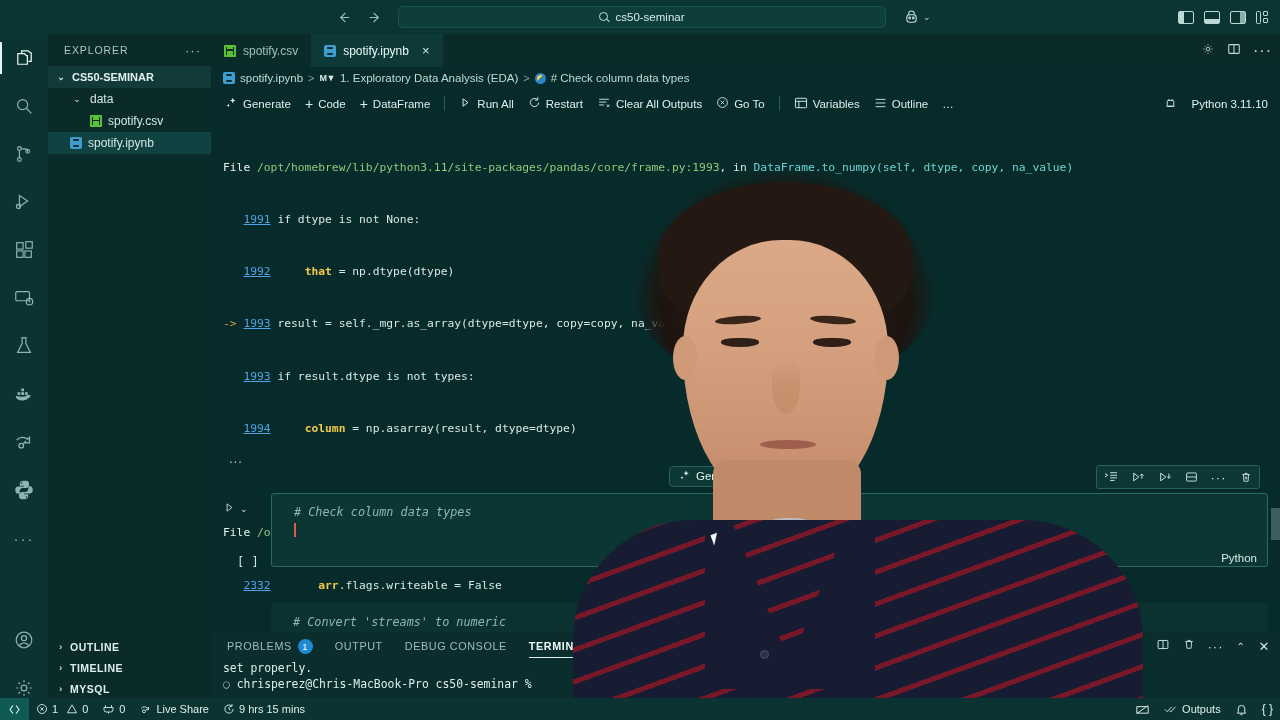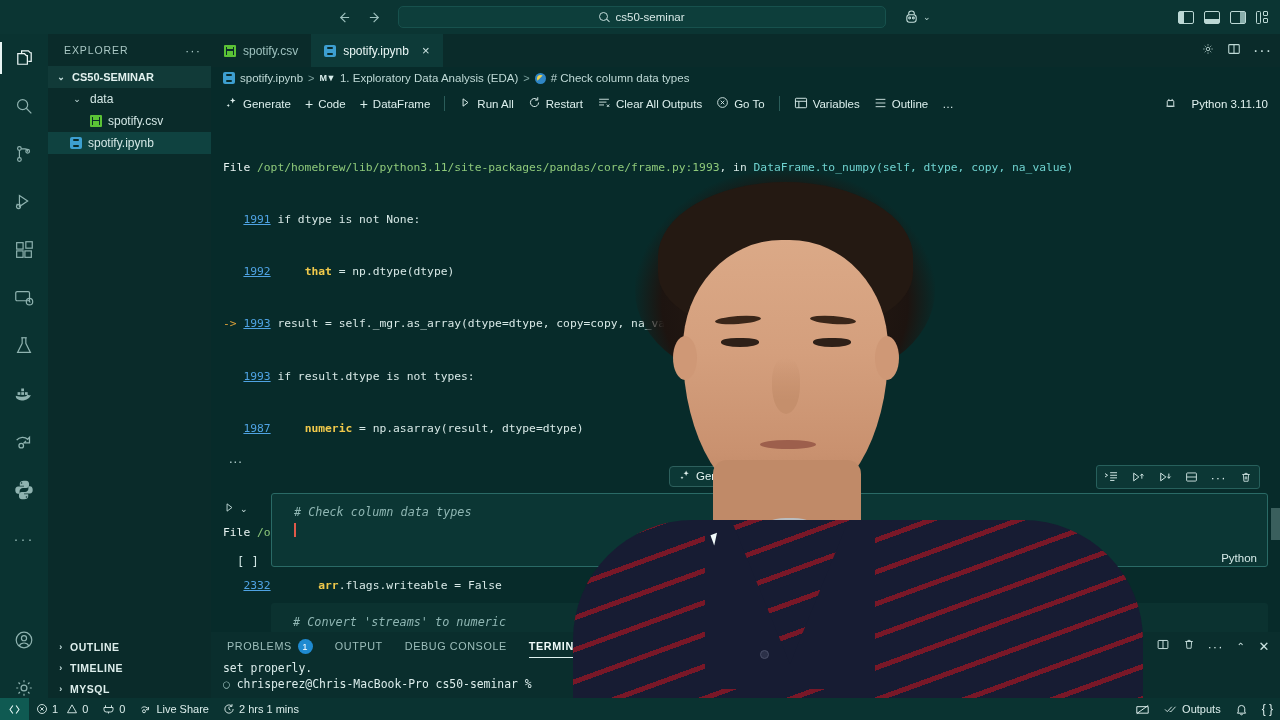--- a/index.html
+++ b/index.html
@@ -649,21 +649,21 @@
     </div>
 
     <div class="nbbody">
 
       <div class="traceback">
         <div class="tb-line"><span class="kw-file">File </span><span class="path">/opt/homebrew/lib/python3.11/site-packages/pandas/core/frame.py:1993</span><span class="plain">, in </span><span class="func">DataFrame.to_numpy(self, dtype, copy, na_value)</span></div>
         <div class="tb-line"><span class="plain">   </span><span class="lno">1991</span> <span class="plain">if dtype is not None:</span></div>
         <div class="tb-line"><span class="plain">   </span><span class="lno">1992</span> <span class="plain">    </span><span class="var">that</span><span class="plain"> = np.dtype(dtype)</span></div>
         <div class="tb-line"><span class="arrow">-&gt; </span><span class="lno">1993</span> <span class="plain">result = self._mgr.as_array(dtype=dtype, copy=copy, na_value=na</span></div>
         <div class="tb-line"><span class="plain">   </span><span class="lno">1993</span> <span class="plain">if result.dtype is not types:</span></div>
-        <div class="tb-line"><span class="plain">   </span><span class="lno">1987</span> <span class="plain">    </span><span class="var">numeric</span><span class="plain"> = np.asarray(result, dtype=dtype)</span></div>
+        <div class="tb-line"><span class="plain">   </span><span class="lno">1994</span> <span class="plain">    </span><span class="var">column</span><span class="plain"> = np.asarray(result, dtype=dtype)</span></div>
         <div class="tb-line">&nbsp;</div>
         <div class="tb-line"><span class="kw-file">File </span><span class="path">/opt/homebrew/lib/python3.11/site-packages/pandas/core/i</span><span class="func">                                     ager.as_array(self, dtype, copy, na_value)</span></div>
         <div class="tb-line"><span class="plain">   </span><span class="lno">2332</span> <span class="plain">      </span><span class="var">arr</span><span class="plain">.flags.writeable = False</span></div>
         <div class="tb-line"><span class="plain">...</span></div>
         
         
         
         
         
       </div>
@@ -824,21 +824,21 @@
           <circle cx="6" cy="11" r="2"></circle>
       </svg>
       <span>Live Share</span>
     </div>
     <div class="sbi">
       <svg width="12" height="12" viewBox="0 0 16 16" fill="none" stroke="currentColor" stroke-width="1.2">
         <path d="M13.5 8a5.5 5.5 0 11-2-4.2"></path>
           <path d="M12 1.5v3h-3"></path>
           <path d="M8 5v3.2l2 1.2"></path>
       </svg>
-      <span>2 hrs 1 mins</span>
+      <span>9 hrs 15 mins</span>
     </div>
     <div class="sb-right">
       <div class="sbi">
         <svg width="15" height="13" viewBox="0 0 18 16" fill="none" stroke="currentColor" stroke-width="1.2">
           <path d="M2 4.5h14v8H2z"></path>
             <path d="M2 13L16 3"></path>
         </svg>
       </div>
       <div class="sbi">
         <svg width="14" height="12" viewBox="0 0 18 16" fill="none" stroke="currentColor" stroke-width="1.2">

